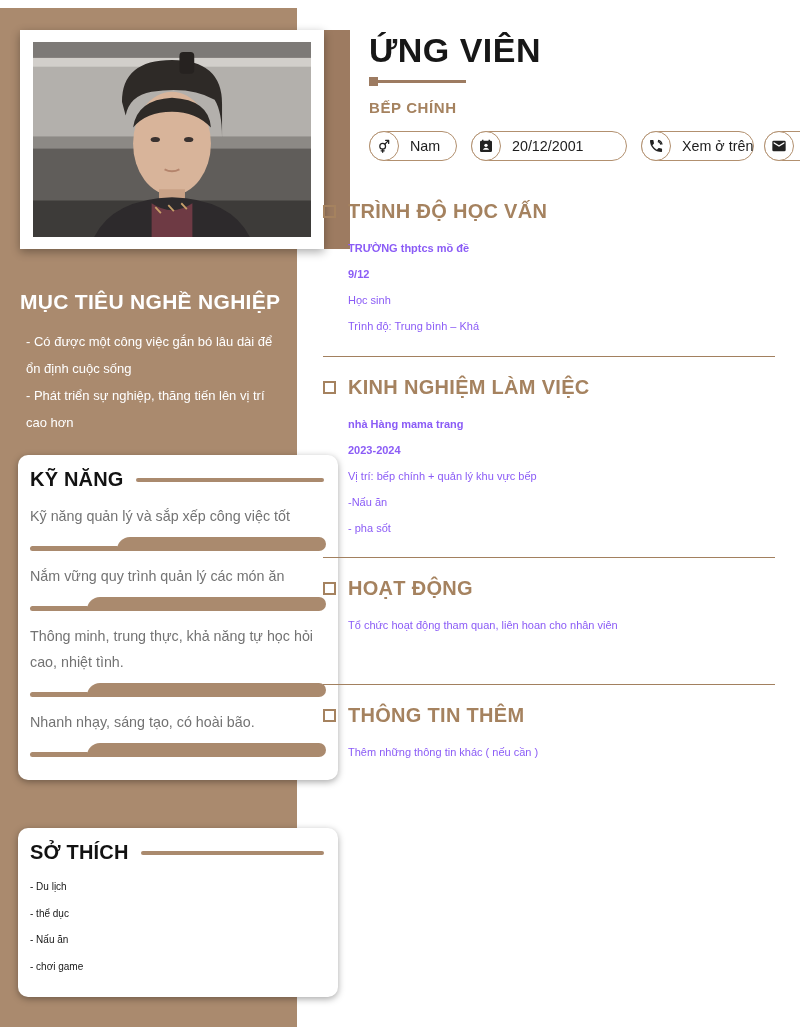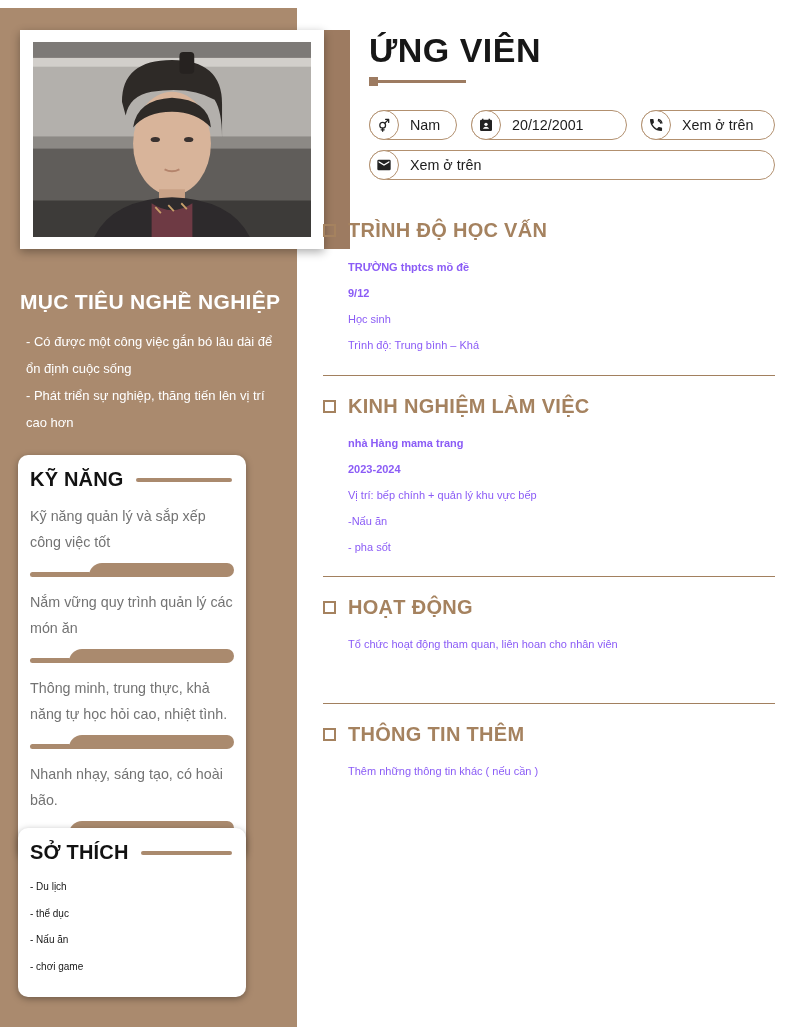--- a/index.html
+++ b/index.html
@@ -11,21 +11,21 @@
   .accent-bar{position:absolute;left:324px;top:30px;width:26px;height:219px;background:var(--accent,#9d7b61);}
   .photo-frame{position:absolute;left:20px;top:30px;width:304px;height:219px;background:#fff;
                box-shadow:0 3px 9px rgba(0,0,0,.33);}
   .photo{position:absolute;left:13px;top:12px;right:13px;bottom:12px;overflow:hidden;background:#a8a5a1;}
   .photo svg{display:block;width:100%;height:100%;}
 
   .objective{position:absolute;left:20px;top:290px;width:264px;color:#fff;}
   .side-title{font-size:21px;font-weight:bold;letter-spacing:.3px;margin:0;}
   .side-lines{margin-top:14px;font-size:13px;line-height:27px;padding-left:6px;}
 
-  .card{position:absolute;left:18px;width:228px;background:#fff;border-radius:10px;
+  .card{position:absolute;left:18px;width:320px;background:#fff;border-radius:10px;
         box-shadow:0 2px 7px rgba(0,0,0,.35);padding:13px 12px 17px;box-sizing:border-box;}
   .skills-card{top:455px;}
   .hobbies-card{top:828px;}
   .card-title-row{display:flex;align-items:center;}
   .card-title{font-size:20px;font-weight:800;color:#121212;margin:0;letter-spacing:.2px;white-space:nowrap;}
   .card-title-line{flex:1;height:4px;background:var(--brown,#aa8a6e);border-radius:2px;margin-left:12px;margin-right:2px;}
 
   .skill{margin-top:12px;}
   .skill-label{font-size:14.3px;line-height:26px;color:#737373;}
   .skill-bar{position:relative;height:14px;margin-top:8px;margin-bottom:6px;}
@@ -37,21 +37,21 @@
 
   
   .main{position:absolute;left:323px;top:30px;width:452px;}
   .head-group{padding-left:46px;}
   .name{font-size:34px;font-weight:800;color:#171717;margin:0;letter-spacing:.5px;line-height:40px;}
   .name-underline{display:flex;align-items:center;margin-top:7px;}
   .name-underline .sq{width:9px;height:9px;background:var(--accent,#9d7b61);}
   .name-underline .ln{width:88px;height:3px;background:var(--accent,#9d7b61);}
   .job-title{margin-top:13px;font-size:15px;font-weight:bold;color:var(--heading,#a5825f);letter-spacing:.6px;}
 
-  .pills{margin-top:24px;display:flex;flex-direction:column;gap:10px;}
+  .pills{margin-top:15px;display:flex;flex-direction:row;gap:10px;}
   .pill-row{display:flex;gap:14px;}
   .pill{position:relative;height:30px;border:1px solid var(--pillborder,#b2906f);border-radius:16px;background:#fff;
         display:flex;align-items:center;padding-left:40px;font-size:14.3px;color:#1d1d1d;box-sizing:border-box;
         white-space:nowrap;}
   .pill.wide{width:100%;}
   .pill-row .pill:nth-child(1){width:88px;}
   .pill-row .pill:nth-child(2){width:156px;}
   .pill-row .pill:nth-child(3){flex:1;}
   .pill-icon{position:absolute;left:-1px;top:-1px;width:30px;height:30px;border:1px solid var(--pillborder,#b2906f);
              border-radius:50%;background:#fff;display:flex;align-items:center;justify-content:center;box-sizing:border-box;}
@@ -156,20 +156,21 @@
       </div>
   </section>
 
   <main class="main">
     <div class="head-group">
       <h1 class="name">ỨNG VIÊN</h1>
       <div class="name-underline">
         <span class="sq"></span>
         <span class="ln"></span>
       </div>
+      <div class="job-title">BẾP CHÍNH</div>
       <div class="pills" id="pills">
           <div class="pill-row">
             <div class="pill">
     <span class="pill-icon">
                 <svg viewBox="0 0 24 24" fill="none" stroke="#222" stroke-width="1.9" stroke-linecap="round">
                   <circle cx="10" cy="12.5" r="4.3"></circle>
                   <path d="M13.2 9.3 L19 3.5 M19 3.5 h-4.6 M19 3.5 v4.6"></path>
                   <path d="M10 16.8 V21.4 M7.7 19.2 h4.6"></path>
                 </svg>
               </span>

